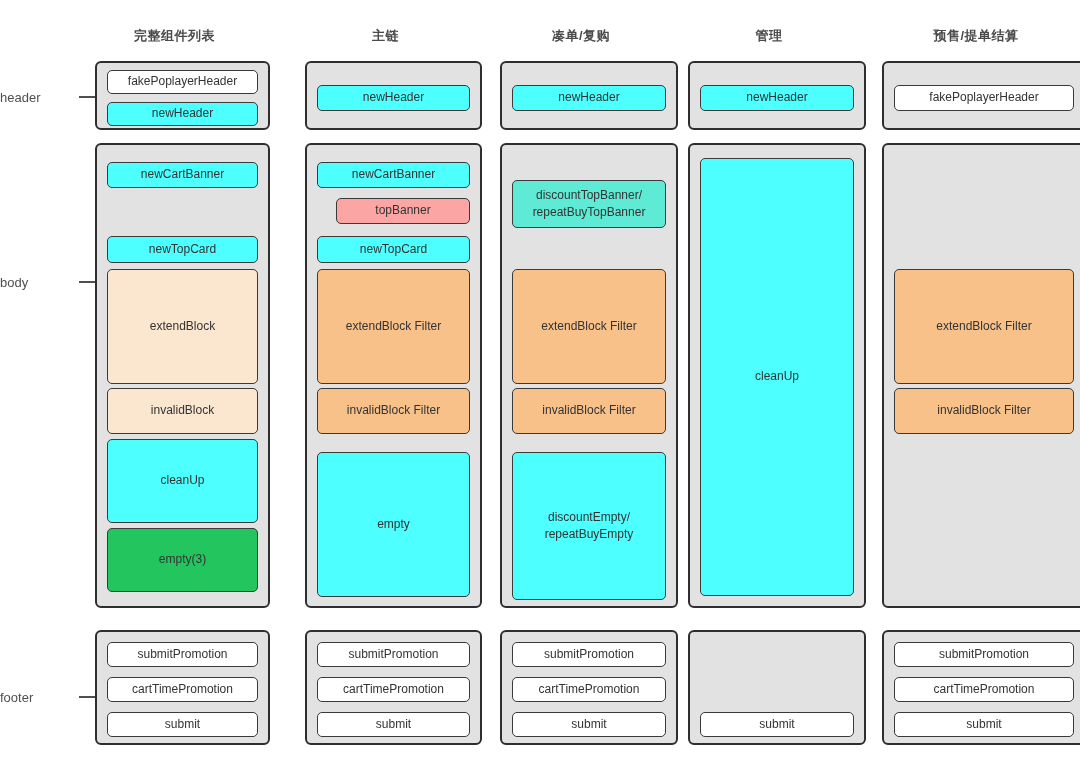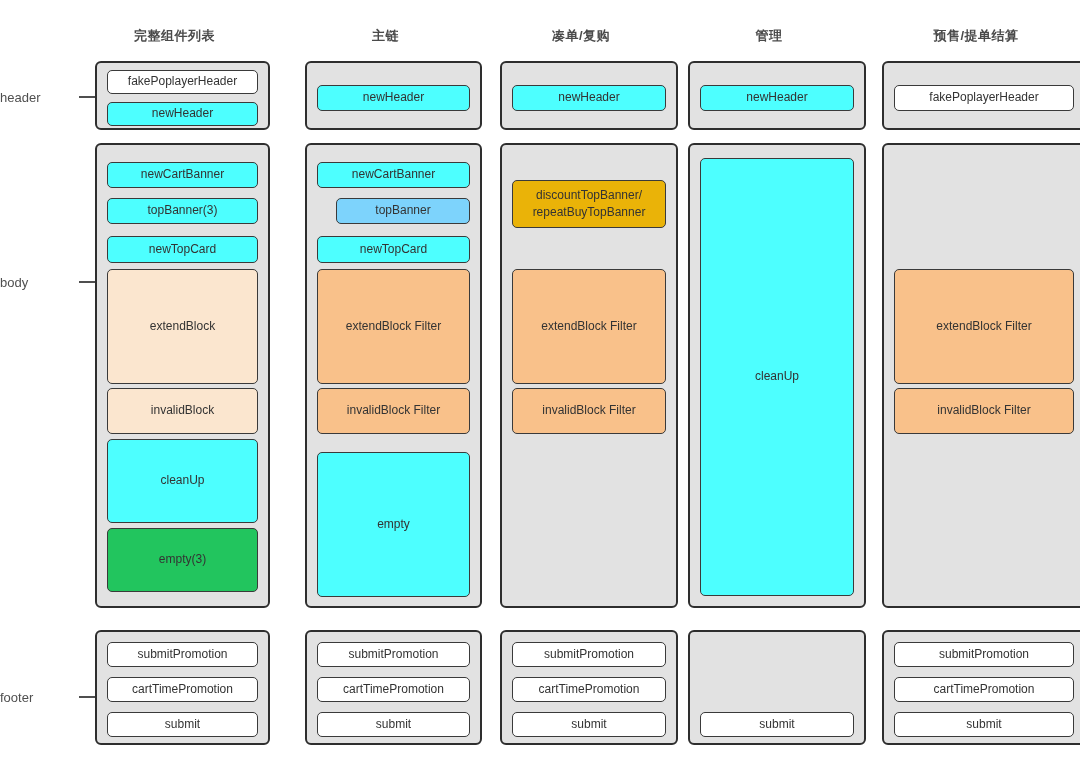--- a/index.html
+++ b/index.html
@@ -54,62 +54,63 @@
 
 <div id="columns">
     <div class="column" style="left: 95px; width: 175px;">
       <div class="col-title">完整组件列表</div>
       <div class="section" style="top: 61px; height: 69px; background: rgb(226, 226, 226); border-color: rgb(46, 46, 46);">
         <div class="block" style="top: 7px; height: 24px; background: rgb(255, 255, 255); border-color: rgb(58, 58, 58);">fakePoplayerHeader</div>
         <div class="block" style="top: 39px; height: 24px; background: rgb(77, 255, 255); border-color: rgb(58, 58, 58);">newHeader</div>
       </div>
       <div class="section" style="top: 143px; height: 465px; background: rgb(226, 226, 226); border-color: rgb(46, 46, 46);">
         <div class="block" style="top: 17px; height: 26px; background: rgb(77, 255, 255); border-color: rgb(58, 58, 58);">newCartBanner</div>
-        <div class="block" style="top: 53px; height: 26px; background: rgb(77, 255, 255); border-color: rgb(58, 58, 58);">topBanner(3)</div>
         <div class="block" style="top: 91px; height: 27px; background: rgb(77, 255, 255); border-color: rgb(58, 58, 58);">newTopCard</div>
         <div class="block" style="top: 124px; height: 115px; background: rgb(251, 230, 207); border-color: rgb(58, 58, 58);">extendBlock</div>
         <div class="block" style="top: 243px; height: 46px; background: rgb(251, 230, 207); border-color: rgb(58, 58, 58);">invalidBlock</div>
         <div class="block" style="top: 294px; height: 84px; background: rgb(77, 255, 255); border-color: rgb(58, 58, 58);">cleanUp</div>
         <div class="block" style="top: 383px; height: 64px; background: #22c55e; border-color: rgb(58, 58, 58);">empty(3)</div>
       </div>
       <div class="section" style="top: 630px; height: 115px; background: rgb(226, 226, 226); border-color: rgb(46, 46, 46);">
         <div class="block" style="top: 10px; height: 25px; background: rgb(255, 255, 255); border-color: rgb(58, 58, 58);">submitPromotion</div>
         <div class="block" style="top: 45px; height: 25px; background: rgb(255, 255, 255); border-color: rgb(58, 58, 58);">cartTimePromotion</div>
         <div class="block" style="top: 80px; height: 25px; background: rgb(255, 255, 255); border-color: rgb(58, 58, 58);">submit</div>
       </div>
     </div>
     <div class="column" style="left: 305px; width: 177px;">
       <div class="col-title">主链</div>
       <div class="section" style="top: 61px; height: 69px; background: rgb(226, 226, 226); border-color: rgb(46, 46, 46);">
         <div class="block" style="top: 22px; height: 26px; background: rgb(77, 255, 255); border-color: rgb(58, 58, 58);">newHeader</div>
       </div>
       <div class="section" style="top: 143px; height: 465px; background: rgb(226, 226, 226); border-color: rgb(46, 46, 46);">
         <div class="block" style="top: 17px; height: 26px; background: rgb(77, 255, 255); border-color: rgb(58, 58, 58);">newCartBanner</div>
-        <div class="block" style="top: 53px; height: 26px; background: #7dd3fc; border-color: rgb(58, 58, 58); margin-left: 19px;">topBanner</div>
+        <div class="block" style="top: 53px; height: 26px; background: #fca5a5; border-color: rgb(58, 58, 58); margin-left: 19px;">topBanner</div>
         <div class="block" style="top: 91px; height: 27px; background: rgb(77, 255, 255); border-color: rgb(58, 58, 58);">newTopCard</div>
         <div class="block" style="top: 124px; height: 115px; background: rgb(249, 193, 138); border-color: rgb(58, 58, 58);">extendBlock Filter</div>
         <div class="block" style="top: 243px; height: 46px; background: rgb(249, 193, 138); border-color: rgb(58, 58, 58);">invalidBlock Filter</div>
         <div class="block" style="top: 307px; height: 145px; background: rgb(77, 255, 255); border-color: rgb(58, 58, 58);">empty</div>
       </div>
       <div class="section" style="top: 630px; height: 115px; background: rgb(226, 226, 226); border-color: rgb(46, 46, 46);">
         <div class="block" style="top: 10px; height: 25px; background: rgb(255, 255, 255); border-color: rgb(58, 58, 58);">submitPromotion</div>
         <div class="block" style="top: 45px; height: 25px; background: rgb(255, 255, 255); border-color: rgb(58, 58, 58);">cartTimePromotion</div>
         <div class="block" style="top: 80px; height: 25px; background: rgb(255, 255, 255); border-color: rgb(58, 58, 58);">submit</div>
       </div>
     </div>
     <div class="column" style="left: 500px; width: 178px;">
       <div class="col-title">凑单/复购</div>
       <div class="section" style="top: 61px; height: 69px; background: rgb(226, 226, 226); border-color: rgb(46, 46, 46);">
         <div class="block" style="top: 22px; height: 26px; background: rgb(77, 255, 255); border-color: rgb(58, 58, 58);">newHeader</div>
       </div>
       <div class="section" style="top: 143px; height: 465px; background: rgb(226, 226, 226); border-color: rgb(46, 46, 46);">
-        <div class="block" style="top: 35px; height: 48px; background: #eab308; border-color: rgb(58, 58, 58);">discountTopBanner/
+        <div class="block" style="top: 35px; height: 48px; background: #5eead4; border-color: rgb(58, 58, 58);">discountTopBanner/
 repeatBuyTopBanner</div>
         <div class="block" style="top: 124px; height: 115px; background: rgb(249, 193, 138); border-color: rgb(58, 58, 58);">extendBlock Filter</div>
         <div class="block" style="top: 243px; height: 46px; background: rgb(249, 193, 138); border-color: rgb(58, 58, 58);">invalidBlock Filter</div>
+        <div class="block" style="top: 307px; height: 148px; background: rgb(77, 255, 255); border-color: rgb(58, 58, 58);">discountEmpty/
+repeatBuyEmpty</div>
       </div>
       <div class="section" style="top: 630px; height: 115px; background: rgb(226, 226, 226); border-color: rgb(46, 46, 46);">
         <div class="block" style="top: 10px; height: 25px; background: rgb(255, 255, 255); border-color: rgb(58, 58, 58);">submitPromotion</div>
         <div class="block" style="top: 45px; height: 25px; background: rgb(255, 255, 255); border-color: rgb(58, 58, 58);">cartTimePromotion</div>
         <div class="block" style="top: 80px; height: 25px; background: rgb(255, 255, 255); border-color: rgb(58, 58, 58);">submit</div>
       </div>
     </div>
     <div class="column" style="left: 688px; width: 178px;">
       <div class="col-title">管理</div>
       <div class="section" style="top: 61px; height: 69px; background: rgb(226, 226, 226); border-color: rgb(46, 46, 46);">

